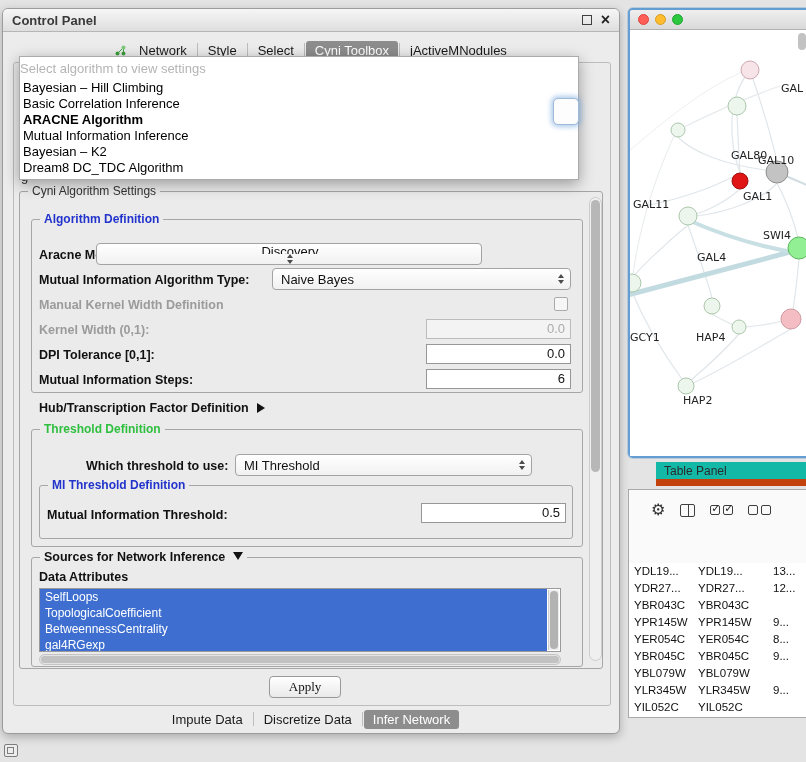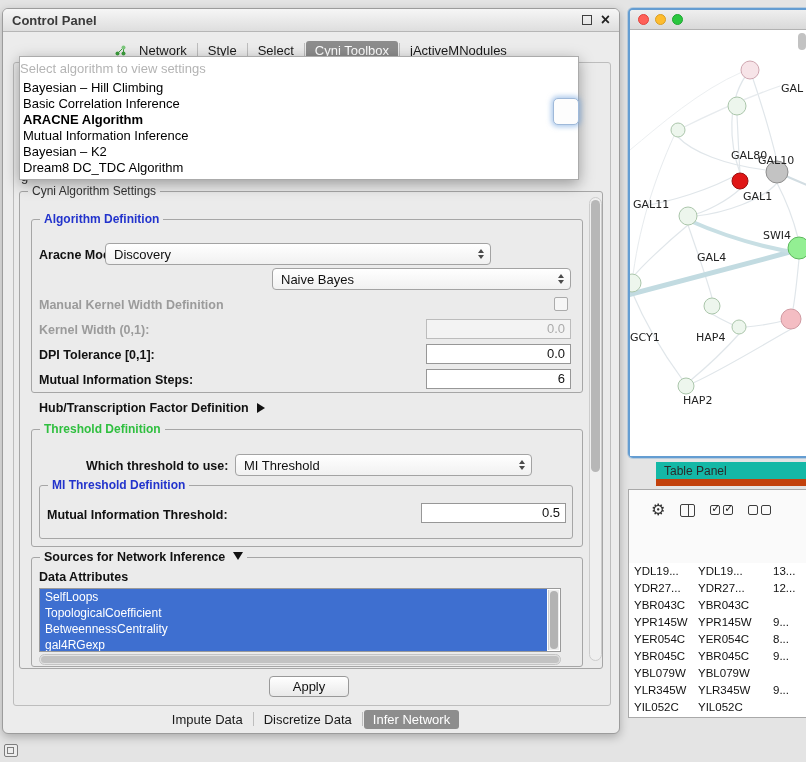--- a/index.html
+++ b/index.html
@@ -142,28 +142,29 @@
     </div>
     <div class="vscroll" style="left:586px;top:188px;width:13px;height:464px;">
       <span class="vthumb" style="top:2px;height:272px;"></span>
     </div>
 
     <div class="group" style="left:28px;top:210px;width:552px;height:174px;">
       <span class="gtitle blue">Algorithm Definition</span>
     </div>
 
     <div class="lbl" style="left:36px;top:239px;">Aracne Mode:</div>
-    <div class="combo" style="left:102px;top:234px;width:386px;">
+    <div class="combo" style="left:93px;top:234px;width:386px;flex-direction:column;">
       <span class="cval">Discovery</span>
       <span class="arrows">
           <span class="aru"></span>
           <span class="ard"></span>
         </span>
     </div>
 
+    <div class="lbl" style="left:36px;top:264px;">Mutual Information Algorithm Type:</div>
     <div class="combo" style="left:269px;top:259px;width:299px;">
       <span class="cval">Naive Bayes</span>
       <span class="arrows">
           <span class="aru"></span>
           <span class="ard"></span>
         </span>
     </div>
 
     <div class="lbl dis" style="left:36px;top:289px;">Manual Kernel Width Definition</div>
     <span class="checkbox" style="left:551px;top:288px;"></span>
@@ -211,21 +212,21 @@
           <div class="attr-item">gal4RGexp</div>
         </div>
       <span class="list-vscroll">
           <span class="list-vthumb"></span>
         </span>
     </div>
     <div class="hscroll" style="left:36px;top:645px;width:522px;height:11px;">
         <span class="hthumb"></span>
       </div>
 
-    <div class="btn" style="left:266px;top:667px;width:80px;">Apply</div>
+    <div class="btn" style="left:266px;top:667px;width:72px;font-family:Liberation Serif, serif;">Apply</div>
 
     <div class="bottom-tabsrow">
         <span class="tab">
           <span>Impute Data</span>
         </span>
         <span class="tab-sep"></span>
         <span class="tab">
           <span>Discretize Data</span>
         </span>
         <span class="tab-sep"></span>

